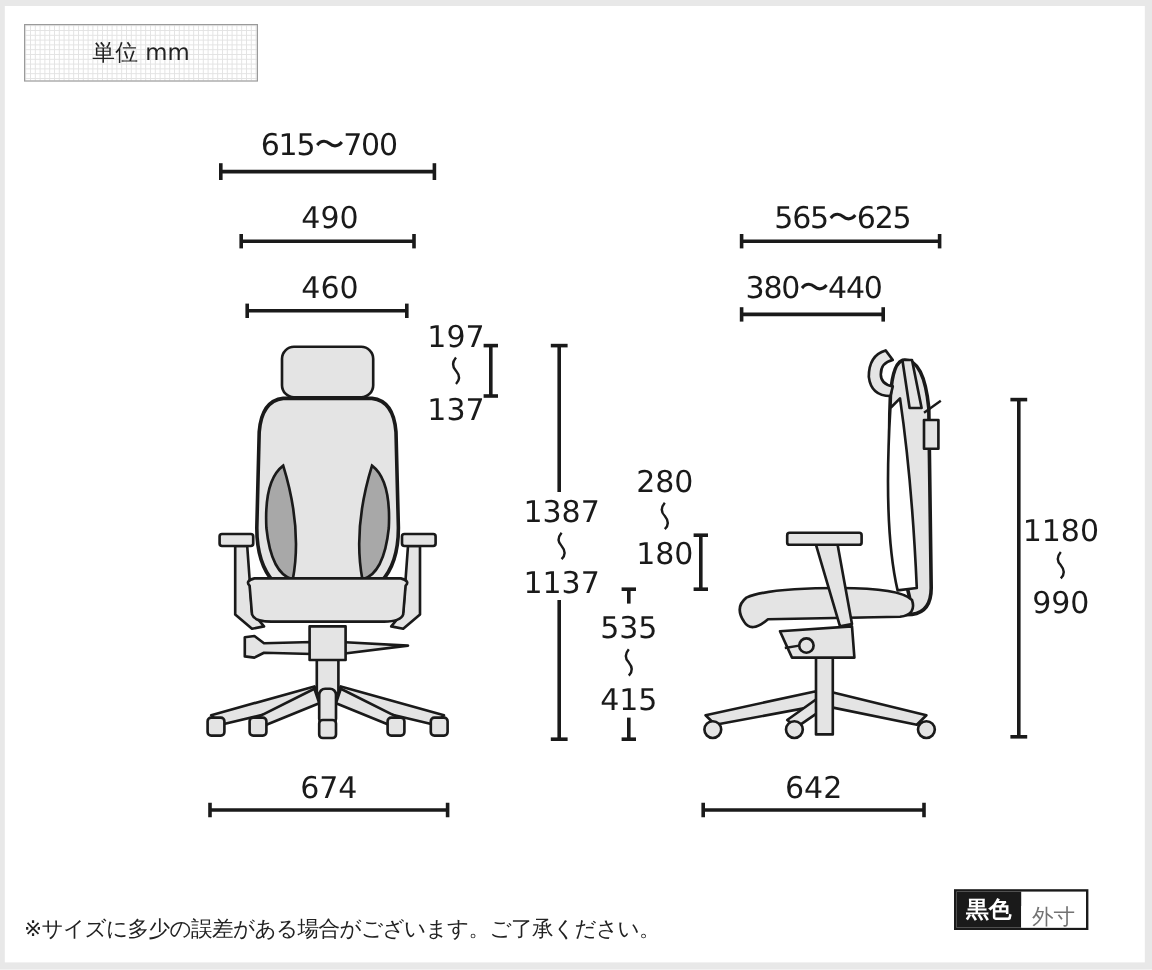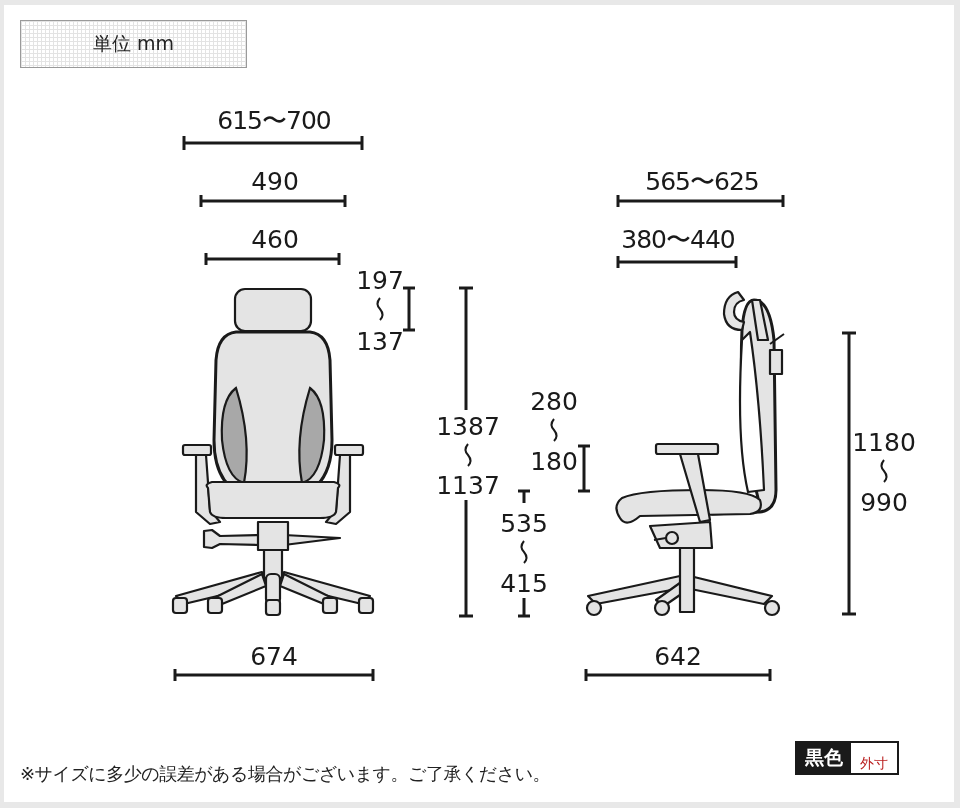--- a/index.html
+++ b/index.html
@@ -7,21 +7,21 @@
     width: 960px; height: 808px; position: relative; overflow: hidden;
     background: #e8e8e8;
     font-family: "DejaVu Sans", "Liberation Sans", sans-serif;
     color: #1a1a1a;
   }
   .frame {
     position: absolute; left: 4px; top: 5px; width: 950px; height: 797px;
     background: #ffffff;
   }
   .unit-box {
-    position: absolute; left: 20px; top: 20px; width: 227px; height: 48px;
+    position: absolute; left: 20px; top: 20px; width: 195px; height: 48px;
     border: 1px solid #9a9a9a; box-sizing: border-box;
     background-color: #ffffff;
     background-image:
       linear-gradient(#e3e3e3 1px, transparent 1px),
       linear-gradient(90deg, #e3e3e3 1px, transparent 1px);
     background-size: 4px 4px;
     display: flex; align-items: center; justify-content: center;
     font-size: 19px; color: #222;
   }
   svg.drawing { position: absolute; left: 0; top: 0; }
@@ -29,21 +29,21 @@
   .dim.narrow { letter-spacing: -1px; }
   .note {
     position: absolute; left: 20px; top: 762px; font-size: 18px; color: #222;
     letter-spacing: -0.5px;
   }
   .legend {
     position: absolute; left: 795px; top: 741px; height: 34px; display: flex;
     border: 2px solid #1a1a1a; box-sizing: border-box; text-align: right;
   }
   .legend .black { background: #1a1a1a; color: #ffffff; font-size: 19px; padding: 0 8px; display: flex; align-items: center; font-weight: bold; }
-  .legend .white { background: #ffffff; color: #b91c1c; font-size: 14px; padding: 0 9px; display: flex; align-items: center; margin-top: 12px; }
+  .legend .white { background: #ffffff; color: #737373; font-size: 18px; padding: 0 9px; display: flex; align-items: center; margin-top: 12px; }
 </style>
 </head>
 <body>
 
 <div class="frame"></div>
 
 <div class="unit-box">
   <span>単位 mm</span>
 </div>
 

